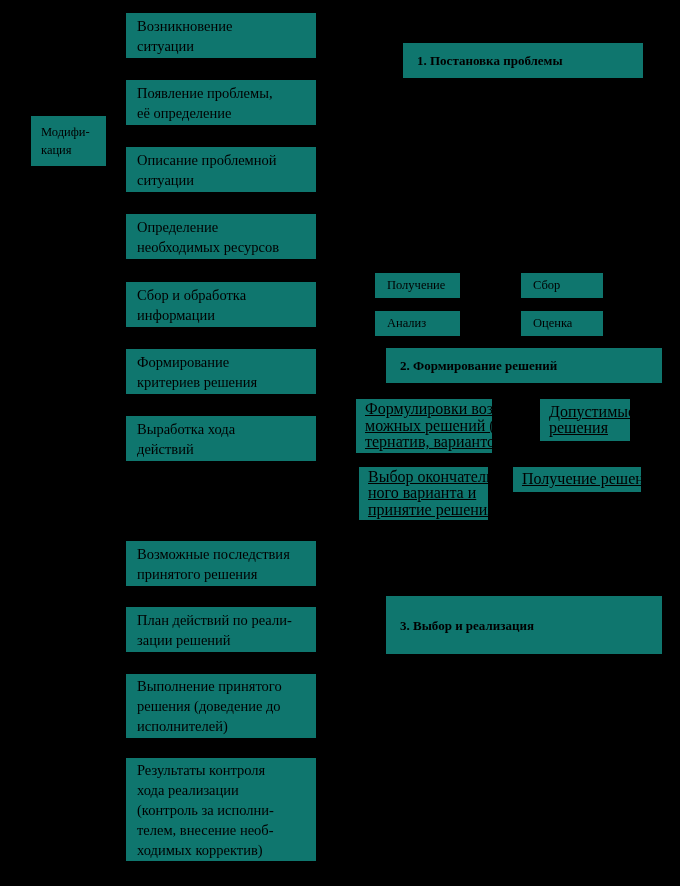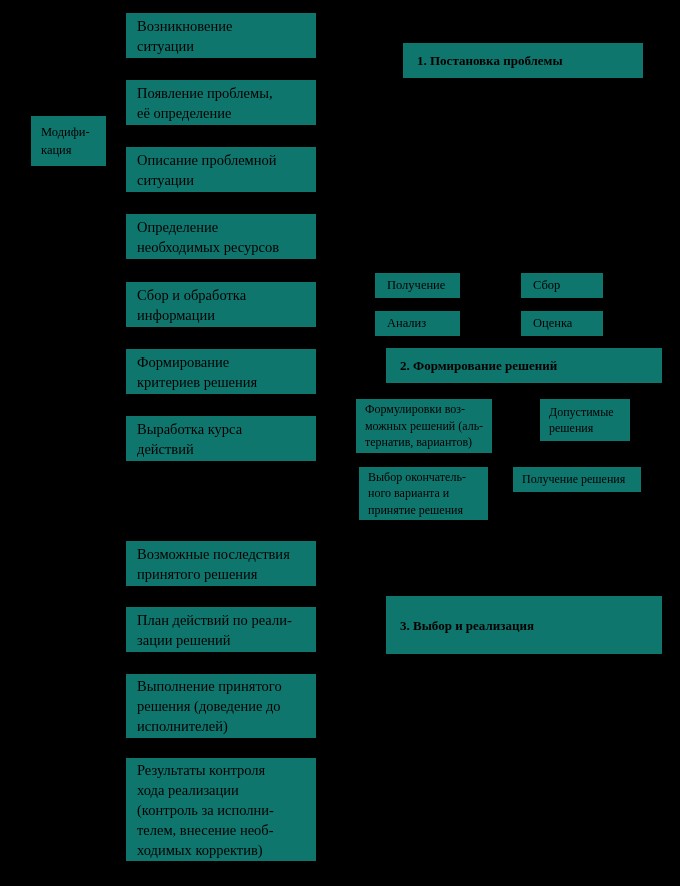--- a/index.html
+++ b/index.html
@@ -52,24 +52,25 @@
     padding-right: 8px;
   }
   
   .small-box {
     font-size: 12.5px;
     line-height: 17px;
     padding-left: 12px;
     padding-right: 6px;
   }
   .tight-box {
-    font-size: 12px;
+    font-size: 16px;
     line-height: 16.5px;
     padding-left: 9px;
     padding-right: 5px;
+    text-decoration: underline;
   }
 </style>
 </head>
 <body>
 
 <div id="canvas">
 
   <div class="box side-box" style="left: 30px; top: 115px; width: 77px; height: 52px;">
     <span class="line">Модифи-</span>
     <span class="line">кация</span>
@@ -93,21 +94,21 @@
   </div>
   <div class="box stage-box" style="left: 125px; top: 281px; width: 192px; height: 47px;">
     <span class="line">Сбор и обработка</span>
     <span class="line">информации</span>
   </div>
   <div class="box stage-box" style="left: 125px; top: 348px; width: 192px; height: 47px;">
     <span class="line">Формирование</span>
     <span class="line">критериев решения</span>
   </div>
   <div class="box stage-box" style="left: 125px; top: 415px; width: 192px; height: 47px;">
-    <span class="line">Выработка курса</span>
+    <span class="line">Выработка хода</span>
     <span class="line">действий</span>
   </div>
   <div class="box stage-box" style="left: 125px; top: 540px; width: 192px; height: 47px;">
     <span class="line">Возможные последствия</span>
     <span class="line">принятого решения</span>
   </div>
   <div class="box stage-box" style="left: 125px; top: 606px; width: 192px; height: 47px;">
     <span class="line">План действий по реали-</span>
     <span class="line">зации решений</span>
   </div>

